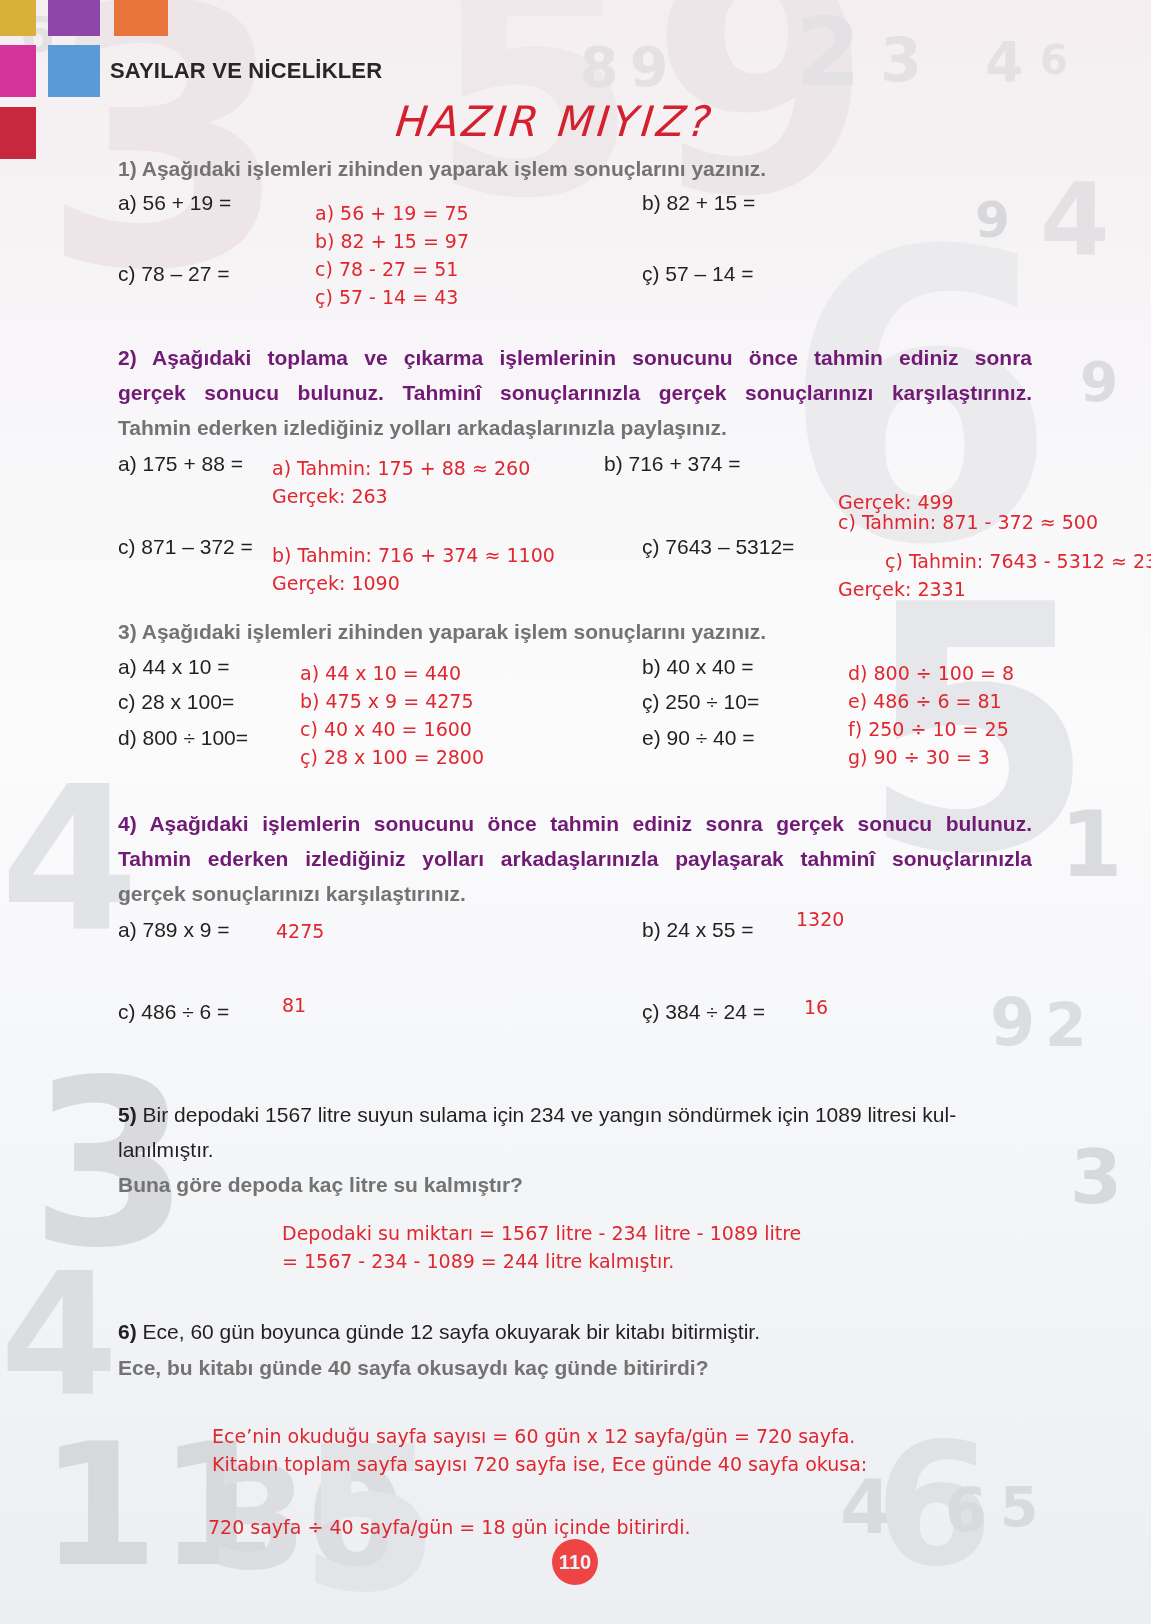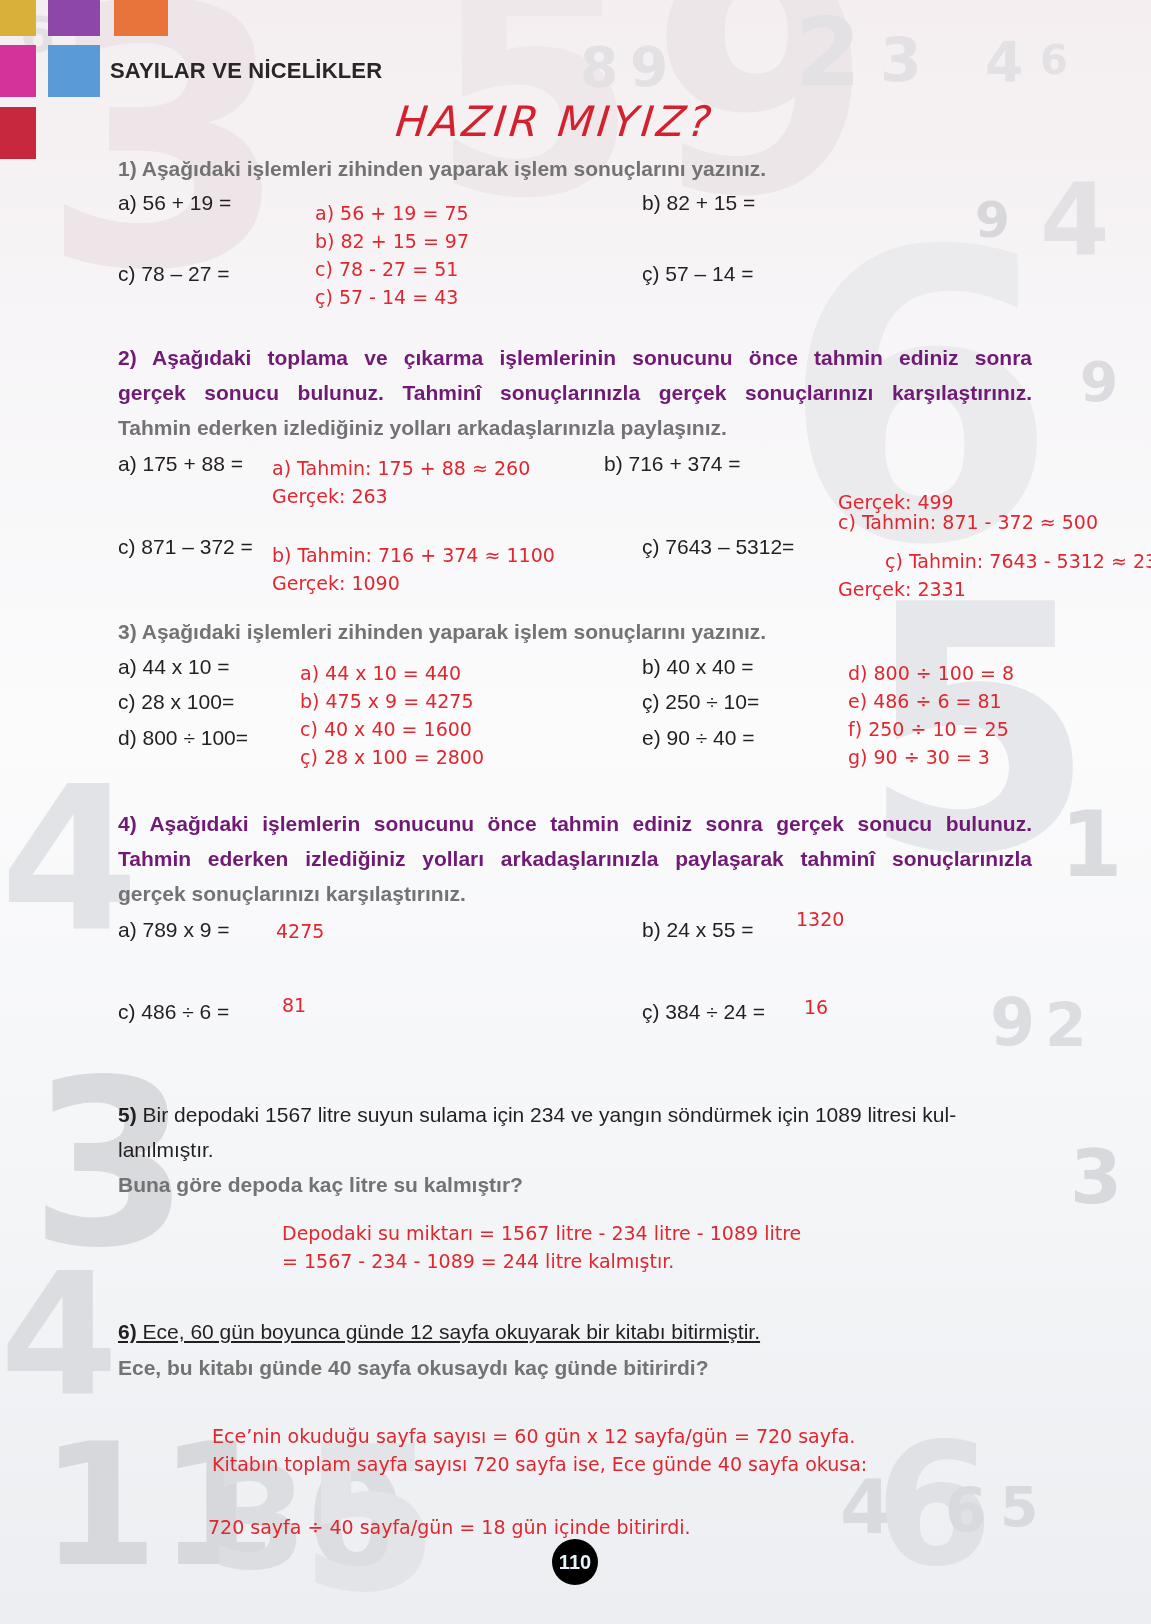--- a/index.html
+++ b/index.html
@@ -45,21 +45,21 @@
   }
   .para {
     position: absolute; z-index: 2;
     font-size: 21px; line-height: 35px; color: #701a75;
     text-align: justify; text-align-last: justify;
   }
   .para.bold { font-weight: bold; }
   .page-num {
     position: absolute; left: 552px; top: 1539px;
     width: 46px; height: 46px; border-radius: 50%;
-    background: #000000; color: #e8f4fb;
+    background: #ef4444; color: #e8f4fb;
     font-weight: bold; font-size: 20px;
     display: flex; align-items: center; justify-content: center;
     z-index: 2;
   }
 </style>
 </head>
 <body>
 
 <div class="bg-num" style="left:40px;top:-40px;font-size:360px;color:#eee5e8;">3</div>
 <div class="bg-num" style="left:430px;top:-60px;font-size:300px;color:#efe8ea;">5</div>
@@ -165,20 +165,20 @@
 
 <section>
   <div class="txt q-line" style="left:118px;top:1103px;"><b>5)</b><span> Bir depodaki 1567 litre suyun sulama için 234 ve yangın söndürmek için 1089 litresi kul-</span></div>
   <div class="txt q-line" style="left:118px;top:1138px;">lanılmıştır.</div>
   <div class="txt q-head" style="left:118px;top:1173px;">Buna göre depoda kaç litre su kalmıştır?</div>
   <div class="txt ans" style="left:282px;top:1222px;">Depodaki su miktarı = 1567 litre - 234 litre - 1089 litre</div>
   <div class="txt ans" style="left:282px;top:1250px;">= 1567 - 234 - 1089 = 244 litre kalmıştır.</div>
 </section>
 
 <section>
-  <div class="txt q-line" style="left:118px;top:1320px;text-decoration:underline;"><b>6)</b><span> Ece, 60 gün boyunca günde 12 sayfa okuyarak bir kitabı bitirmiştir.</span></div>
+  <div class="txt q-line" style="left:118px;top:1320px;"><b>6)</b><span> Ece, 60 gün boyunca günde 12 sayfa okuyarak bir kitabı bitirmiştir.</span></div>
   <div class="txt q-head" style="left:118px;top:1356px;">Ece, bu kitabı günde 40 sayfa okusaydı kaç günde bitirirdi?</div>
   <div class="txt ans" style="left:212px;top:1425px;">Ece’nin okuduğu sayfa sayısı = 60 gün x 12 sayfa/gün = 720 sayfa.</div>
   <div class="txt ans" style="left:212px;top:1453px;">Kitabın toplam sayfa sayısı 720 sayfa ise, Ece günde 40 sayfa okusa:</div>
   <div class="txt ans" style="left:208px;top:1481px;margin-top:35px;">720 sayfa ÷ 40 sayfa/gün = 18 gün içinde bitirirdi.</div>
 </section>
 
 <div class="page-num">110</div>
 
 </body></html>

